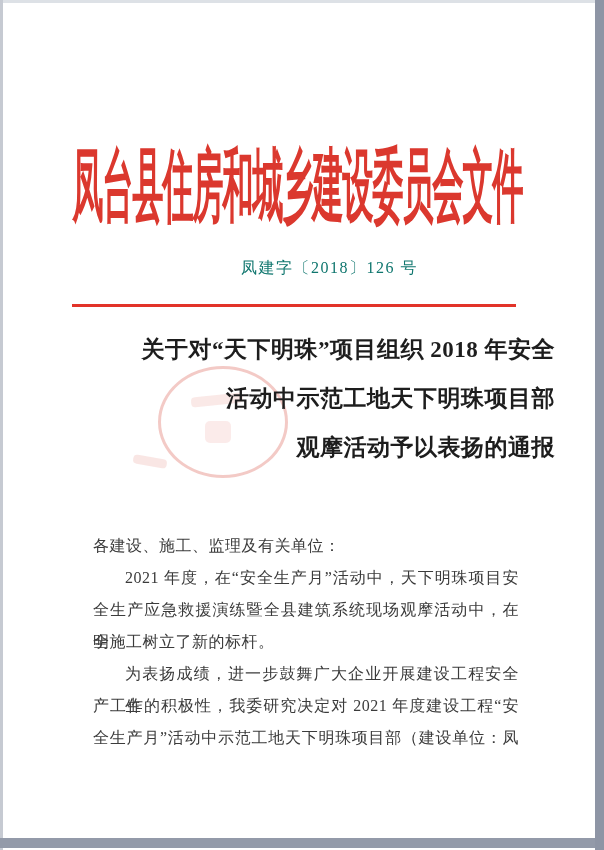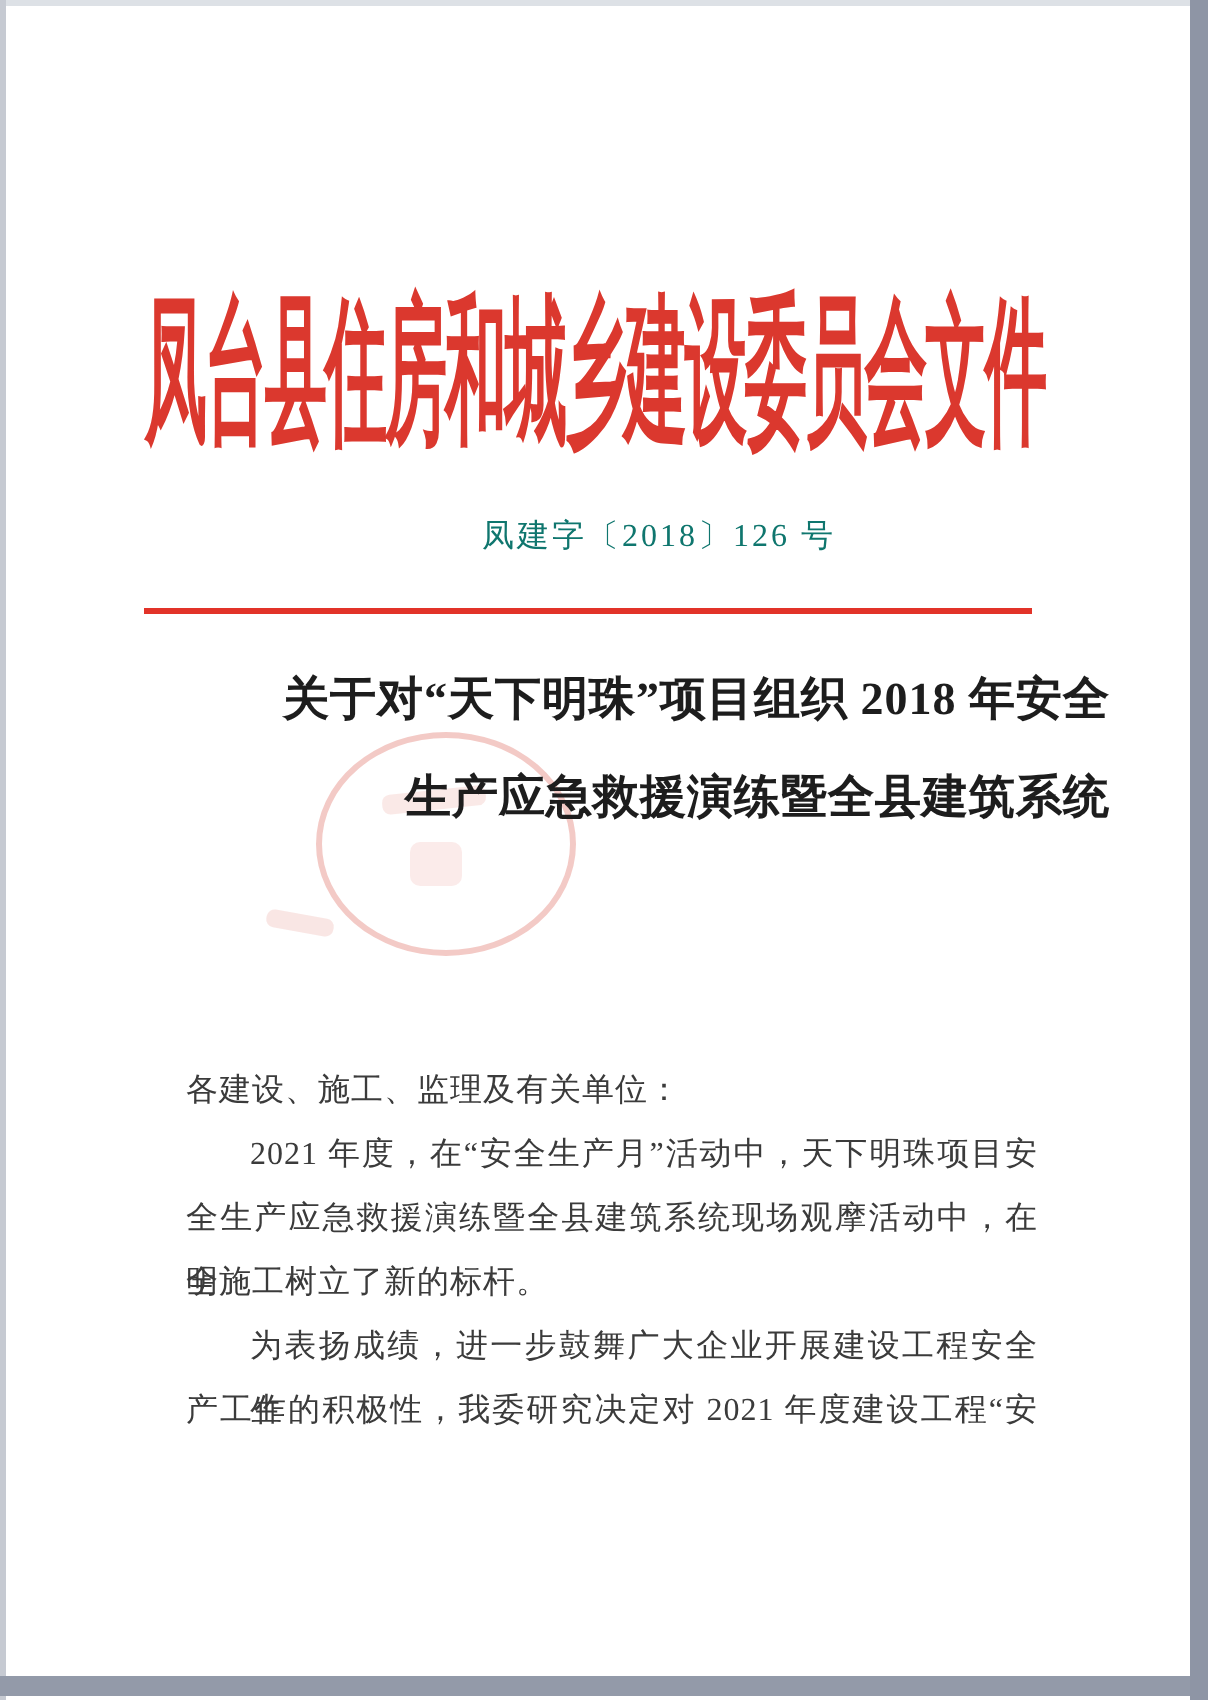--- a/index.html
+++ b/index.html
@@ -87,31 +87,33 @@
 
   <div class="agency">凤台县住房和城乡建设委员会文件</div>
 
   <div class="docnum">凤建字〔2018〕126 号</div>
 
   <div class="divider"></div>
 
   <div class="doc-title">
 
   <div class="tline">关于对“天下明珠”项目组织 2018 年安全</div>
-      <div class="tline">生产应急救援演练暨全县建筑系统</div>
+      <div class="tline">活动中示范工地天下明珠项目部</div>
+      <div class="tline">观摩活动予以表扬的通报</div>
     </div>
 
   <div class="body-text">
 
   <div class="bline">各建设、施工、监理及有关单位：</div>
       <div class="bline indent fill">2021 年度，在“安全生产月”活动中，天下明珠项目安</div>
       <div class="bline fill">全生产应急救援演练暨全县建筑系统现场观摩活动中，在全</div>
       <div class="bline">明施工树立了新的标杆。</div>
       <div class="bline indent fill">为表扬成绩，进一步鼓舞广大企业开展建设工程安全生</div>
       <div class="bline fill">产工作的积极性，我委研究决定对 2021 年度建设工程“安</div>
+      <div class="bline fill">全生产月”活动中示范工地天下明珠项目部（建设单位：凤</div>
     </div>
 
   <div class="edge-top"></div>
   <div class="edge-left"></div>
   <div class="edge-bottom"></div>
   <div class="edge-right"></div>
 
 </div>
 
 </body></html>

